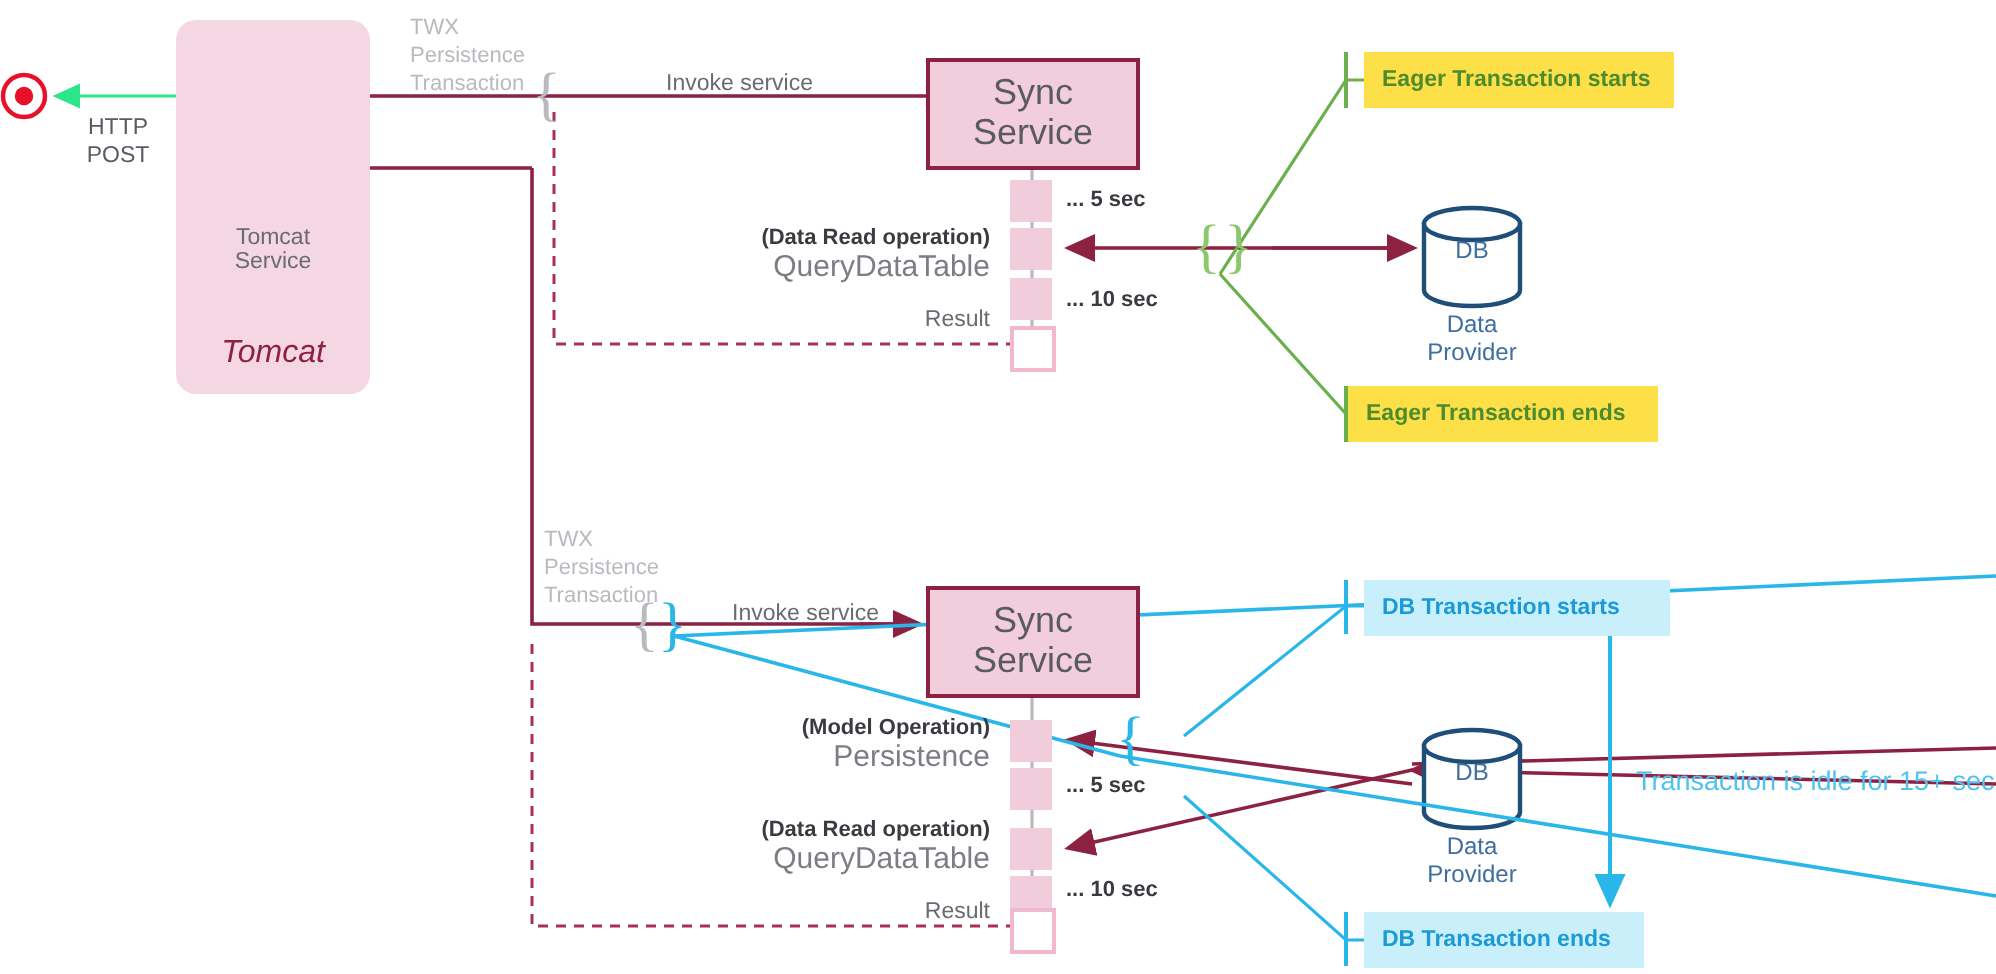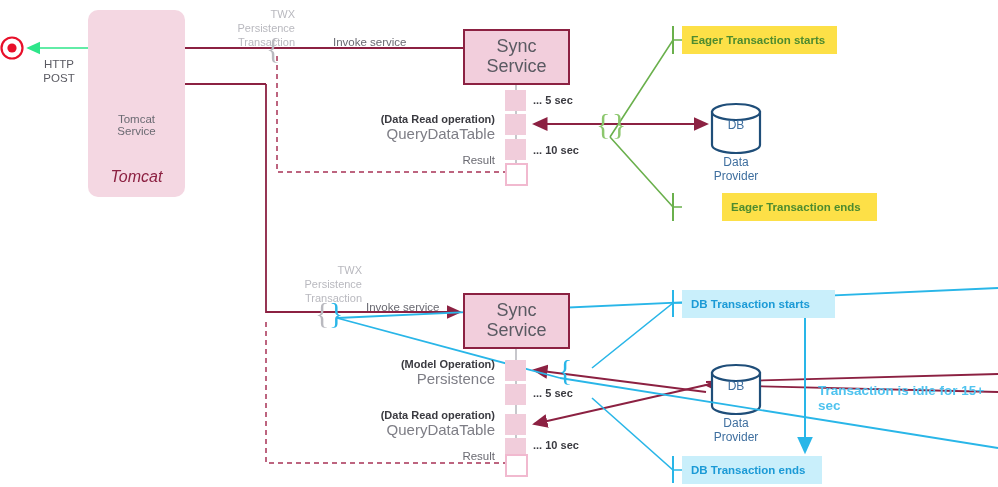--- a/index.html
+++ b/index.html
@@ -19,24 +19,24 @@
     font-size:18px;color:#5a5a62;line-height:1.1;}
   .badge{position:absolute;font-size:11.5px;font-weight:bold;
     display:flex;align-items:center;padding-left:9px;}
   .badge.green{background:#fde047;color:#4d8b2f;}
   .badge.blue{background:#c9effb;color:#1b9ad6;}
   .op-bold{position:absolute;text-align:right;font-size:11px;font-weight:bold;color:#3a3a40;}
   .op-sub{position:absolute;text-align:right;font-size:15px;color:#7d7d85;}
   .sec-lbl{position:absolute;font-size:11px;font-weight:bold;color:#3a3a40;}
   .result-lbl{position:absolute;text-align:right;font-size:11.5px;color:#6a6a72;}
   .invoke-lbl{position:absolute;font-size:11.5px;color:#6a6a72;}
-  .twx-lbl{position:absolute;text-align:right;font-size:11px;color:#b9b9bf;line-height:1.25;}
+  .twx-lbl{position:absolute;text-align:left;font-size:11px;color:#b9b9bf;line-height:1.25;}
   .http-lbl{position:absolute;text-align:center;font-size:11.5px;color:#5a5a62;line-height:1.2;}
   .db-lbl{position:absolute;text-align:center;font-size:12px;color:#3f6f9f;line-height:1.2;}
-  .idle-lbl{position:absolute;font-size:13.5px;color:#4fc3ef;font-weight:bold;}
+  .idle-lbl{position:absolute;font-size:13.5px;color:#4fc3ef;}
   .brace{position:absolute;font-size:30px;line-height:1;font-family:"Liberation Serif",serif;}
 </style>
 </head>
 <body>
 
 <div id="stage">
 
   <svg class="layer" viewBox="0 0 998 487">
     <defs>
       <marker id="mArrowMaroon" markerWidth="9" markerHeight="9" refX="7.5" refY="4.5" orient="auto">
@@ -178,21 +178,21 @@
   <div class="sec-lbl" style="left:533px;top:94px;">... 5 sec</div>
   <div class="op-bold" style="left:215px;top:113px;width:280px;">(Data Read operation)</div>
   <div class="op-sub" style="left:215px;top:125px;width:280px;">QueryDataTable</div>
   <div class="sec-lbl" style="left:533px;top:144px;">... 10 sec</div>
   <div class="result-lbl" style="left:330px;top:154px;width:165px;">Result</div>
 
   <div class="brace" style="left:596px;top:109px;color:#8cc76d;">{</div>
   <div class="brace" style="left:612px;top:109px;color:#8cc76d;">}</div>
 
   <div class="badge green" style="left:682px;top:26px;width:146px;height:28px;">Eager Transaction starts</div>
-  <div class="badge green" style="left:722px;top:193px;width:146px;height:28px;">Eager Transaction ends</div>
+  <div class="badge green" style="left:674px;top:193px;width:146px;height:28px;">Eager Transaction ends</div>
 
   <div class="db-lbl" style="left:712px;top:118px;width:48px;">DB</div>
   <div class="db-lbl" style="left:698px;top:155px;width:76px;">
     <span>Data</span><br>
     <span>Provider</span>
   </div>
 
   <div class="twx-lbl" style="left:272px;top:264px;width:90px;">
     <span>TWX</span><br>
     <span>Persistence</span><br>

